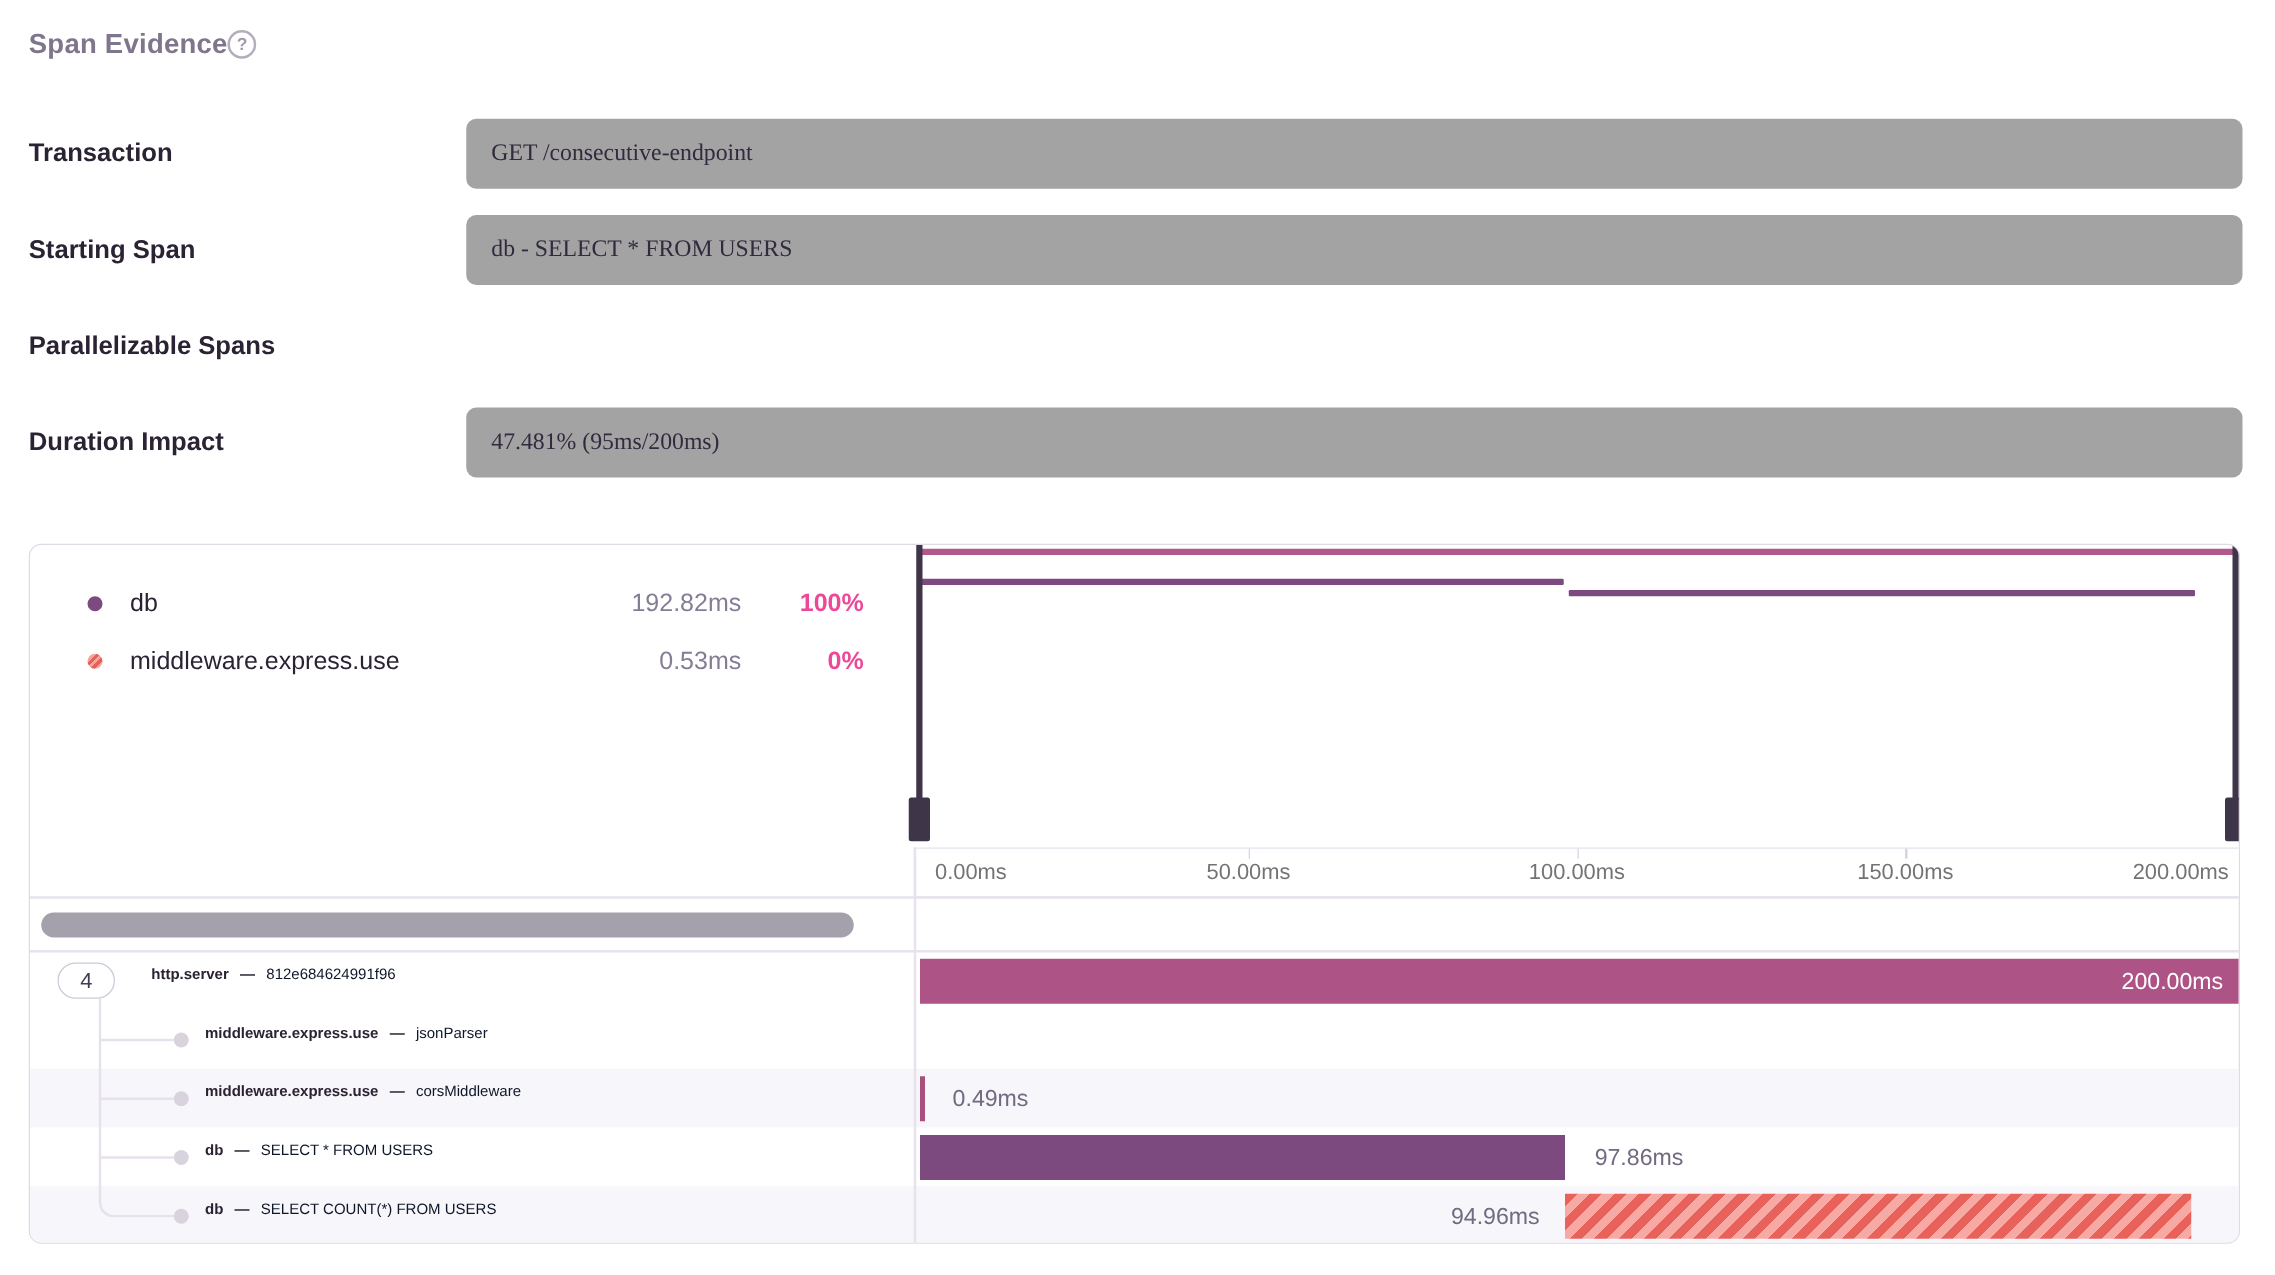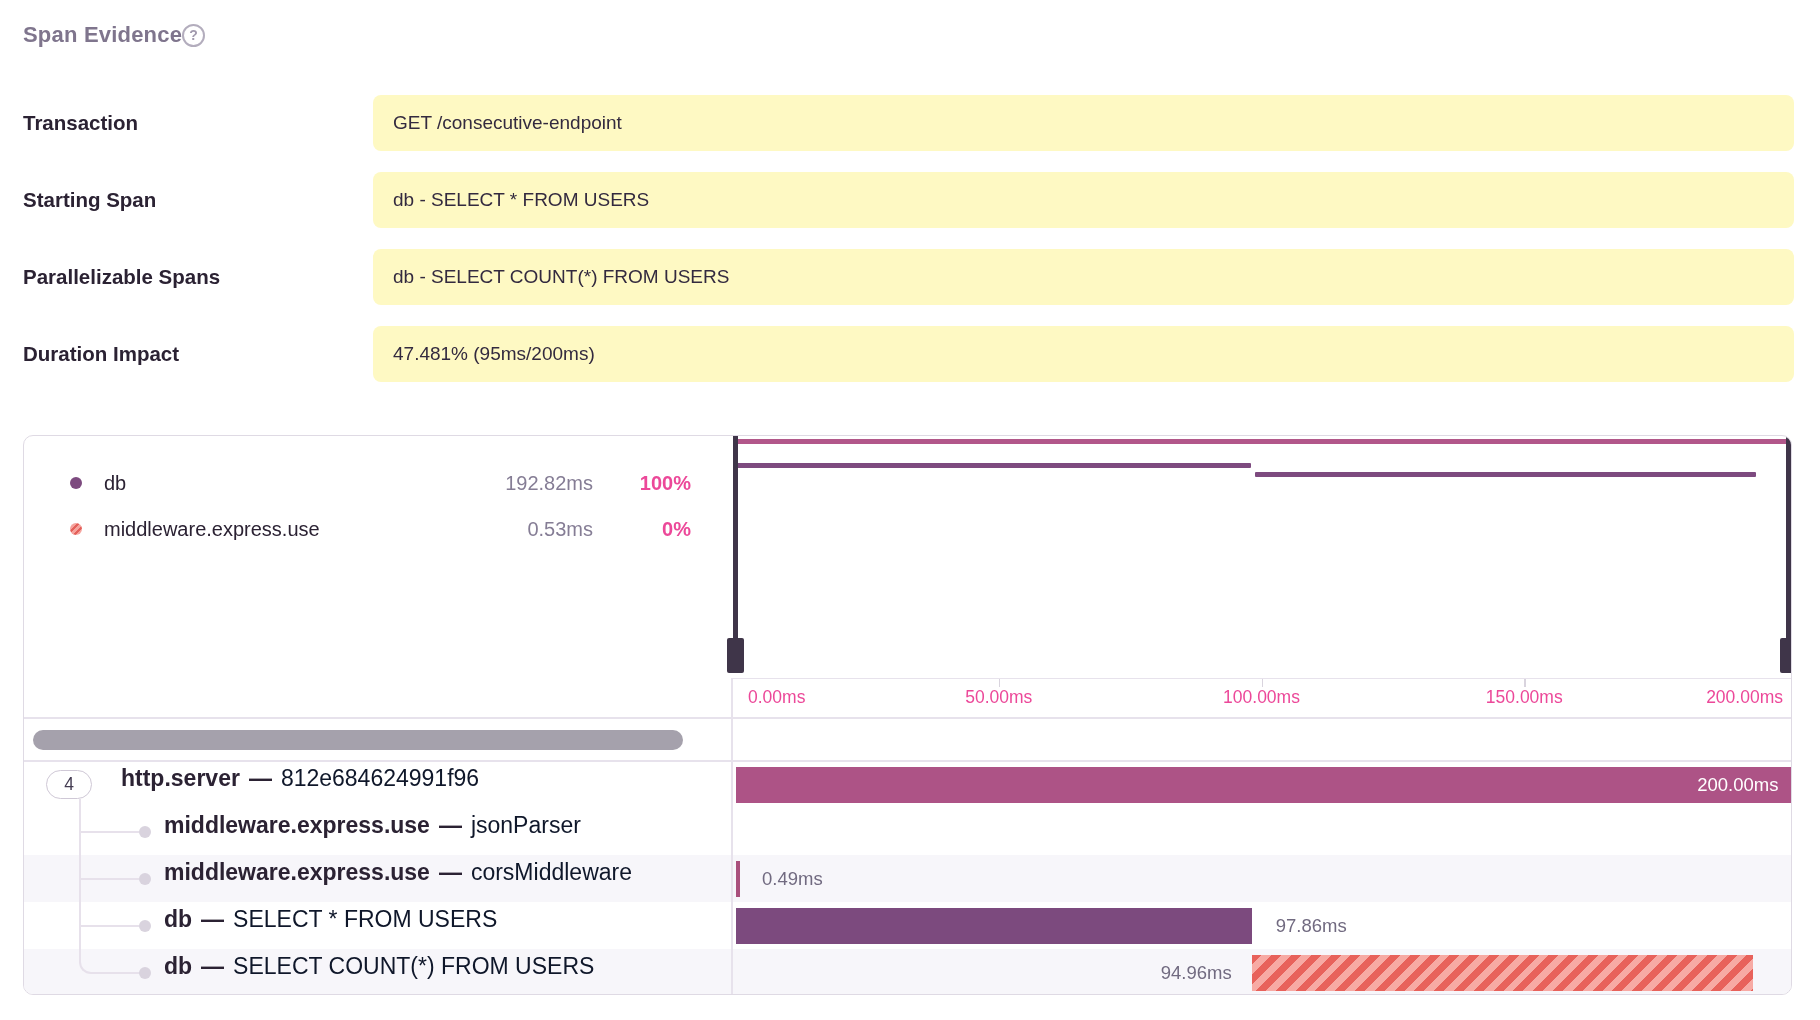--- a/index.html
+++ b/index.html
@@ -10,22 +10,22 @@
   
   .hdr { position:absolute; left:23px; top:22px; display:flex; align-items:center; }
   .hdr h1 { font-size:22px; font-weight:700; color:#7f758d; letter-spacing:.2px; }
   .help { width:23px; height:23px; border:2px solid #b3adbd; border-radius:50%;
           display:flex; align-items:center; justify-content:center;
           font-size:14px; font-weight:700; color:#a29aae; cursor:pointer; }
 
   
   .kv-row { position:absolute; left:23px; right:26px; height:56px; display:flex; }
   .kv-label { width:350px; font-size:20.5px; font-weight:700; color:#2b2233; line-height:56px; }
-  .kv-value { flex:1; background:#fef9c3; border-radius:8px;
-              font-family:Liberation Sans, sans-serif; font-size:19px; color:#332a3f;
+  .kv-value { flex:1; background:#a3a3a3; border-radius:8px;
+              font-family:Liberation Serif, serif; font-size:19px; color:#332a3f;
               line-height:56px; padding-left:20px; white-space:nowrap; overflow:hidden; }
 
   
   .panel { position:absolute; left:23px; top:435px; width:1769px; height:560px;
            border:1.5px solid #dfdae4; border-radius:10px; overflow:hidden; background:#fff; }
   .divider-v { position:absolute; left:707px; top:0; bottom:0; width:1.5px; background:#e7e2ec; }
   .hline { position:absolute; left:0; right:0; height:1.5px; background:#e7e2ec; }
 
   
   .legend { position:absolute; left:0; top:24px; width:707px; }
@@ -42,41 +42,41 @@
   .mini-line { position:absolute; top:0; width:4.5px; height:204px; background:#3f3549; }
   .mini-line.l { left:709px; } .mini-line.r { left:1762px; }
   .mini-handle { position:absolute; top:202px; width:17px; height:35px; background:#3f3549; border-radius:2px; cursor:ew-resize; }
   .mini-handle.l { left:703px; } .mini-handle.r { left:1756px; }
 
   
   .axis { position:absolute; left:707px; top:242px; right:0; height:39.5px;
           border:1.5px solid #e7e2ec; border-right:none; background:#fff; }
   .axis-lane { position:absolute; left:4px; right:4px; top:0; bottom:0; }
   .tick-label { position:absolute; top:0; bottom:0; display:flex; align-items:center;
-                font-size:17.5px; color:#ec4899; white-space:nowrap; }
+                font-size:17.5px; color:#737373; white-space:nowrap; }
   .tick-mark { position:absolute; top:0; width:1.5px; height:8px; background:#d9d4de; }
 
   
   .scroll-row { position:absolute; left:0; top:283px; width:707px; height:42px; }
   .scroll-pill { position:absolute; left:9px; top:11px; width:650px; height:20px;
                  background:#a5a1ac; border-radius:10px; cursor:grab; }
 
   
   .tree-row { position:absolute; left:0; right:0; height:47px; }
   .tree-row.alt { background:#f7f6fa; }
   .tr0 { top:325px; } .tr1 { top:372px; } .tr2 { top:419px; } .tr3 { top:466px; } .tr4 { top:513px; }
   .row-left { position:absolute; left:0; width:707px; top:0; bottom:0; }
   .row-right { position:absolute; left:708.5px; right:0; top:0; bottom:0; }
   .lane { position:absolute; left:3px; width:1055px; top:0; bottom:0; }
 
   .badge { position:absolute; left:22px; top:9px; width:46px; height:29px; border:1.5px solid #cfc8d6;
            border-radius:15px; background:#fff; display:flex; align-items:center; justify-content:center;
            font-size:17.5px; color:#443c52; cursor:pointer; }
   .row-text { position:absolute; top:0; bottom:12px; display:flex; align-items:center;
-              font-size:23px; white-space:nowrap; }
+              font-size:12px; white-space:nowrap; }
   .row-text.root { left:97px; }
   .row-text.child { left:140px; }
   .op { font-weight:700; color:#2b2233; }
   .dash { font-weight:700; color:#2b2233; margin:0 9px; }
   .desc { color:#0f172a; }
 
   
   .conn-v { position:absolute; left:54.5px; top:363px; width:2.5px; height:164px; background:#e7e1eb; }
   .conn-h { position:absolute; left:56px; width:59px; height:2.5px; background:#e7e1eb; }
   .ch1 { top:394.5px; } .ch2 { top:441.5px; } .ch3 { top:488.5px; }
@@ -106,21 +106,20 @@
   <div class="kv-row" style="top:95px">
     <div class="kv-label">Transaction</div>
     <div class="kv-value">GET /consecutive-endpoint</div>
   </div>
   <div class="kv-row" style="top:172px">
     <div class="kv-label">Starting Span</div>
     <div class="kv-value">db - SELECT * FROM USERS</div>
   </div>
   <div class="kv-row" style="top:249px">
     <div class="kv-label">Parallelizable Spans</div>
-    <div class="kv-value">db - SELECT COUNT(*) FROM USERS</div>
   </div>
   <div class="kv-row" style="top:326px">
     <div class="kv-label">Duration Impact</div>
     <div class="kv-value">47.481% (95ms/200ms)</div>
   </div>
 
   <div class="panel">
 
     <div class="legend">
       <div class="legend-row">

